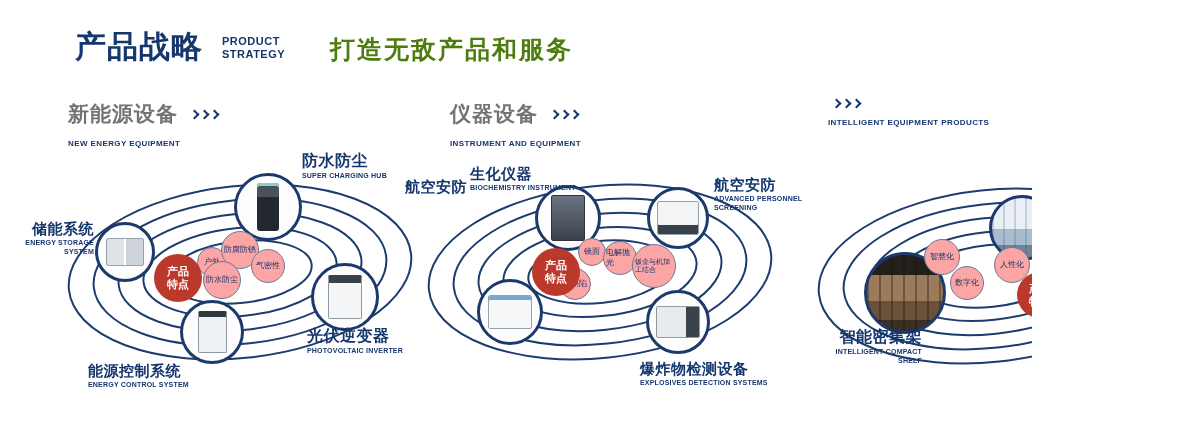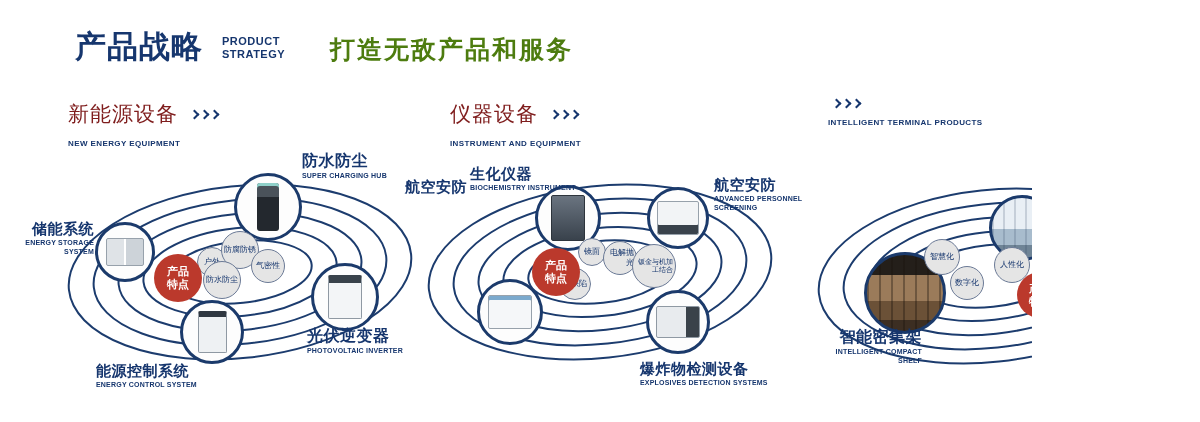--- a/index.html
+++ b/index.html
@@ -7,21 +7,21 @@
   .canvas{position:relative;width:1032px;height:422px;background:#ffffff;overflow:hidden;color:#16366e}
   .abs{position:absolute}
 
   
   .title-cn{font-size:31px;font-weight:bold;color:#16366e;letter-spacing:1px}
   .title-en{font-size:11px;font-weight:bold;color:#16366e;line-height:1.15;letter-spacing:.5px}
   .subtitle{font-size:25px;font-weight:bold;color:#4d7c0f;letter-spacing:2px}
 
   
   .sec-title-row{display:flex;align-items:center;gap:8px}
-  .sec-title{font-size:21px;font-weight:normal;color:#7f1d1d;letter-spacing:1px}
+  .sec-title{font-size:21px;font-weight:bold;color:#737373;letter-spacing:1px}
   .sec-sub{font-size:8px;font-weight:bold;color:#16366e;letter-spacing:.4px;margin-top:11px}
   .chevrons{display:inline-flex;align-items:center;margin-left:2px}
   .chev{display:inline-block;width:7px;height:7px;border-top:2.5px solid #16366e;border-right:2.5px solid #16366e;transform:rotate(45deg);margin-left:3px}
 
   
   .orbits{z-index:1}
   .orbits ellipse{fill:none;stroke:#1c3c6e;stroke-width:2}
 
   
   .circle{position:absolute;border-radius:50%;border:3px solid #1b3a6b;background:#fdfdfd;overflow:hidden;display:flex;align-items:center;justify-content:center;z-index:3}
@@ -41,21 +41,21 @@
   .p-shelf{background:
       repeating-linear-gradient(90deg,rgba(25,18,12,.35) 0 2px,transparent 2px 12px),
       linear-gradient(180deg,#241f1a 0 26%,#9b7b5a 26% 60%,#6b5137 60% 85%,#3c2e22 85%)}
   .p-terminal-bg{background:linear-gradient(145deg,#3e444c 0 55%,#171b20 55%)}
 
   
   .red-circle{position:absolute;border-radius:50%;background:#bb392c;color:#fff;display:flex;align-items:center;justify-content:center;text-align:center;z-index:4}
   .rc-text{display:block;width:24px;font-size:11px;font-weight:bold;line-height:1.15}
 
   
-  .bubble{position:absolute;border-radius:50%;background:#e5e5e5;border:1px solid #6b7a96;color:#16366e;display:flex;align-items:center;justify-content:center;text-align:right;font-size:8px;line-height:1.2;z-index:3;padding:2px}
+  .bubble{position:absolute;border-radius:50%;background:#fca5a5;border:1px solid #6b7a96;color:#16366e;display:flex;align-items:center;justify-content:center;text-align:left;font-size:8px;line-height:1.2;z-index:3;padding:2px}
   .bubble.small-font{font-size:7px}
 
   
   .plabel{z-index:5}
   .cnl{font-size:15px;font-weight:bold;color:#16366e;letter-spacing:.5px;line-height:1.15}
   .enl{font-size:7px;font-weight:bold;color:#16366e;letter-spacing:.2px;line-height:1.3;margin-top:1px}
 </style>
 </head>
 <body>
 
@@ -116,21 +116,21 @@
     <div class="enl">ENERGY STORAGE SYSTEM</div>
   </div>
   <div class="plabel abs" style="left:302px;top:152px;width:120px">
     <div class="cnl" style="font-size:16px">防水防尘</div>
     <div class="enl">SUPER CHARGING HUB</div>
   </div>
   <div class="plabel abs" style="left:307px;top:327px;width:120px">
     <div class="cnl" style="font-size:16px">光伏逆变器</div>
     <div class="enl">PHOTOVOLTAIC INVERTER</div>
   </div>
-  <div class="plabel abs" style="left:96px;top:362px;width:130px">
+  <div class="plabel abs" style="left:88px;top:362px;width:130px">
     <div class="cnl">能源控制系统</div>
     <div class="enl">ENERGY CONTROL SYSTEM</div>
   </div>
 
   <div class="abs" style="left:450px;top:100px">
     <div class="sec-title-row">
       <span class="sec-title">仪器设备</span>
       <span class="chevrons">
           <i class="chev"></i>
           <i class="chev"></i>
@@ -188,21 +188,21 @@
   </div>
 
   <div class="abs" style="left:828px;top:100px">
     <div class="sec-title-row">
       <span class="chevrons">
           <i class="chev"></i>
           <i class="chev"></i>
           <i class="chev"></i>
         </span>
     </div>
-    <div class="sec-sub">INTELLIGENT TERMINAL PRODUCTS</div>
+    <div class="sec-sub">INTELLIGENT EQUIPMENT PRODUCTS</div>
   </div>
 
   <svg class="abs orbits" style="left:810px;top:181px" width="360" height="190" viewBox="0 0 360 190">
     <g transform="rotate(-6 180 95)">
       <ellipse cx="180" cy="95" rx="172" ry="86"></ellipse>
       <ellipse cx="180" cy="95" rx="147" ry="72"></ellipse>
       <ellipse cx="180" cy="95" rx="122" ry="58"></ellipse>
       <ellipse cx="180" cy="95" rx="97" ry="44"></ellipse>
       <ellipse cx="180" cy="95" rx="72" ry="31"></ellipse>
     </g>

